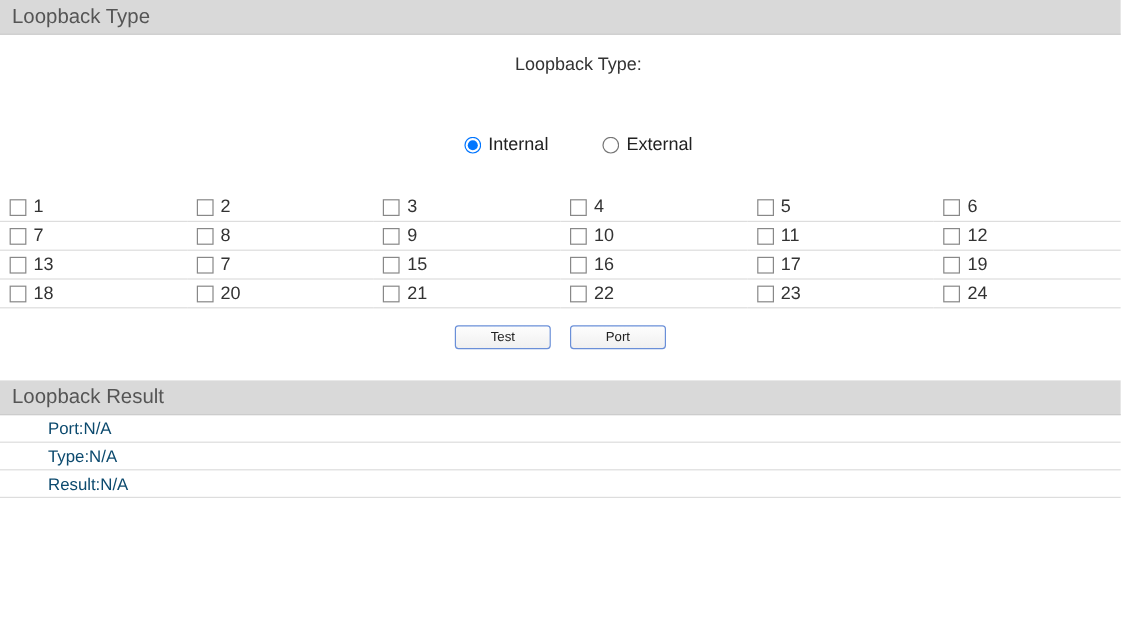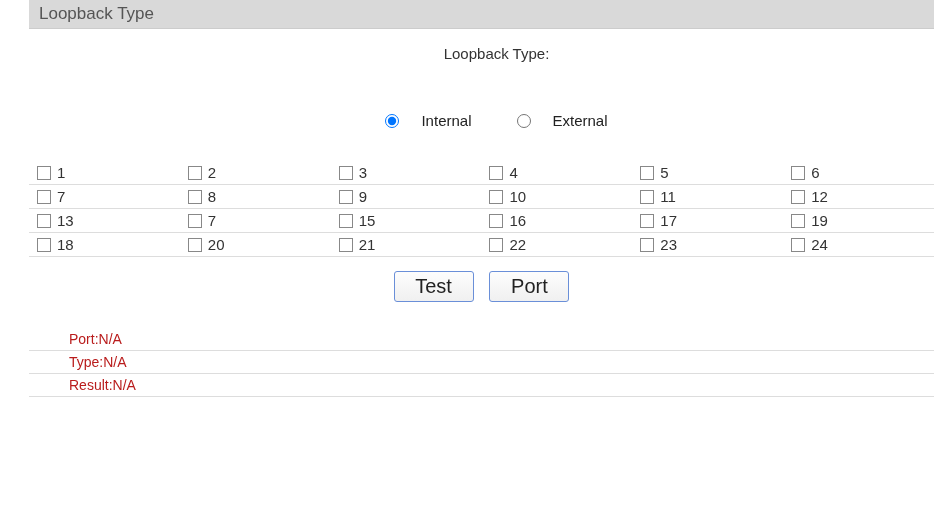--- a/index.html
+++ b/index.html
@@ -9,21 +9,20 @@
     }
     body {
       font-family: Tahoma, Verdana, Arial, sans-serif;
       font-size: 14px;
       color: #333;
       background: #fff;
       width: 934px;
     }
     .section {
       margin-bottom: 20px;
-      padding-left: 29px;
     }
     .section-header {
       background: #d9d9d9;
       color: #555;
       font-size: 17px;
       padding: 4px 10px;
       border-bottom: 1px solid #ccc;
     }
     .loopback-type-body {
       padding: 16px 10px 12px 40px;
@@ -37,21 +36,21 @@
       color: #333;
     }
     .radio-group {
       display: flex;
       align-items: center;
       gap: 45px;
     }
     .radio-item {
       display: flex;
       align-items: center;
-      gap: 22px;
+      gap: 6px;
       cursor: pointer;
     }
     .radio-item input[type="radio"] {
       width: 14px;
       height: 14px;
       cursor: pointer;
     }
     .radio-item span {
       font-size: 15px;
       color: #222;
@@ -88,36 +87,36 @@
     }
     .button-row {
       text-align: center;
       padding: 14px 0 6px 0;
     }
     .btn {
       display: inline-block;
       min-width: 80px;
       padding: 3px 16px;
       margin: 0 6px;
-      font-size: 20px;
+      font-size: 11px;
       color: #222;
       background: linear-gradient(#fdfdfd, #f0f0f0);
       border: 1px solid #6a8fd8;
       border-radius: 3px;
       cursor: pointer;
       text-align: center;
     }
     .result-body {
       padding: 0;
     }
     .result-row {
       padding: 3px 10px 3px 40px;
       border-bottom: 1px solid #ddd;
       font-size: 14px;
-      color: #b91c1c;
+      color: #0c4a6e;
       display: flex;
     }
     .result-label {
     }
     .result-value {
     }
   </style>
 </head>
 <body>
 
@@ -295,20 +294,21 @@
     </tr>
   </tbody>
     </table>
   <div class="button-row">
     <button class="btn">Test</button>
     <button class="btn">Port</button>
   </div>
 </div>
 
 <div class="section">
+  <div class="section-header">Loopback Result</div>
   <div class="result-body">
     <div class="result-row">
       <span class="result-label">Port:</span>
       <span class="result-value">N/A</span>
     </div>
     <div class="result-row">
       <span class="result-label">Type:</span>
       <span class="result-value">N/A</span>
     </div>
     <div class="result-row">

